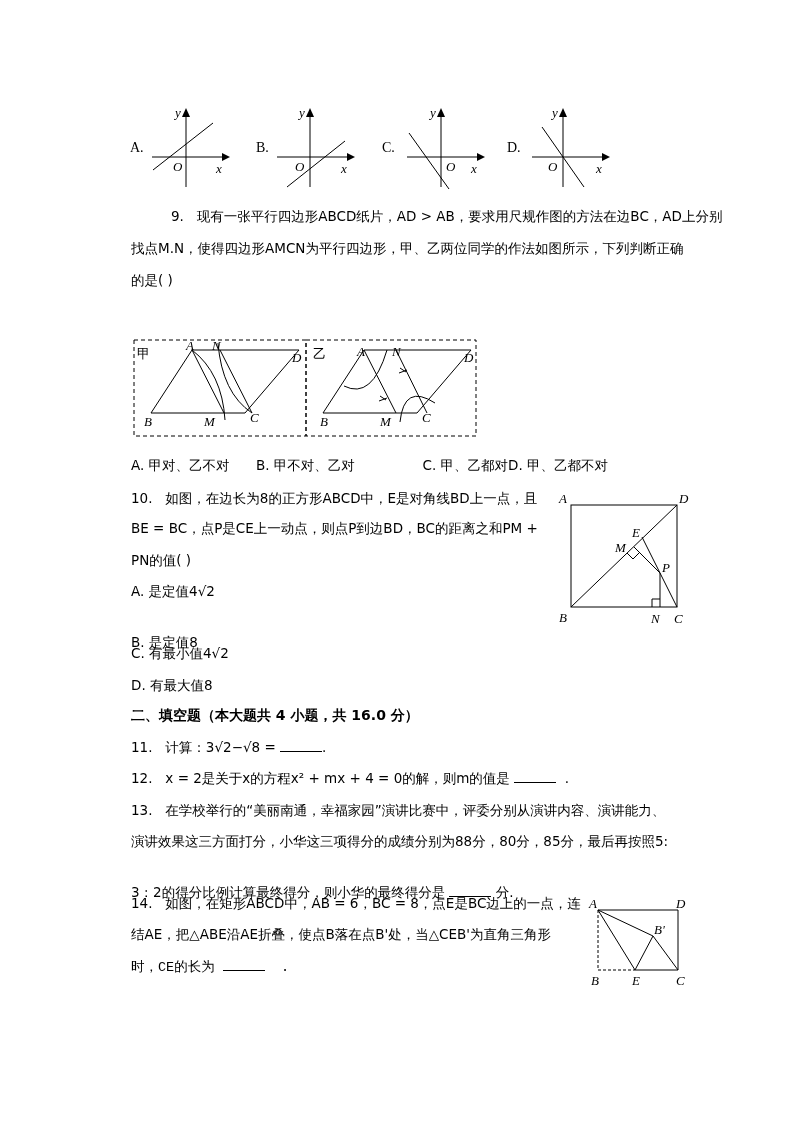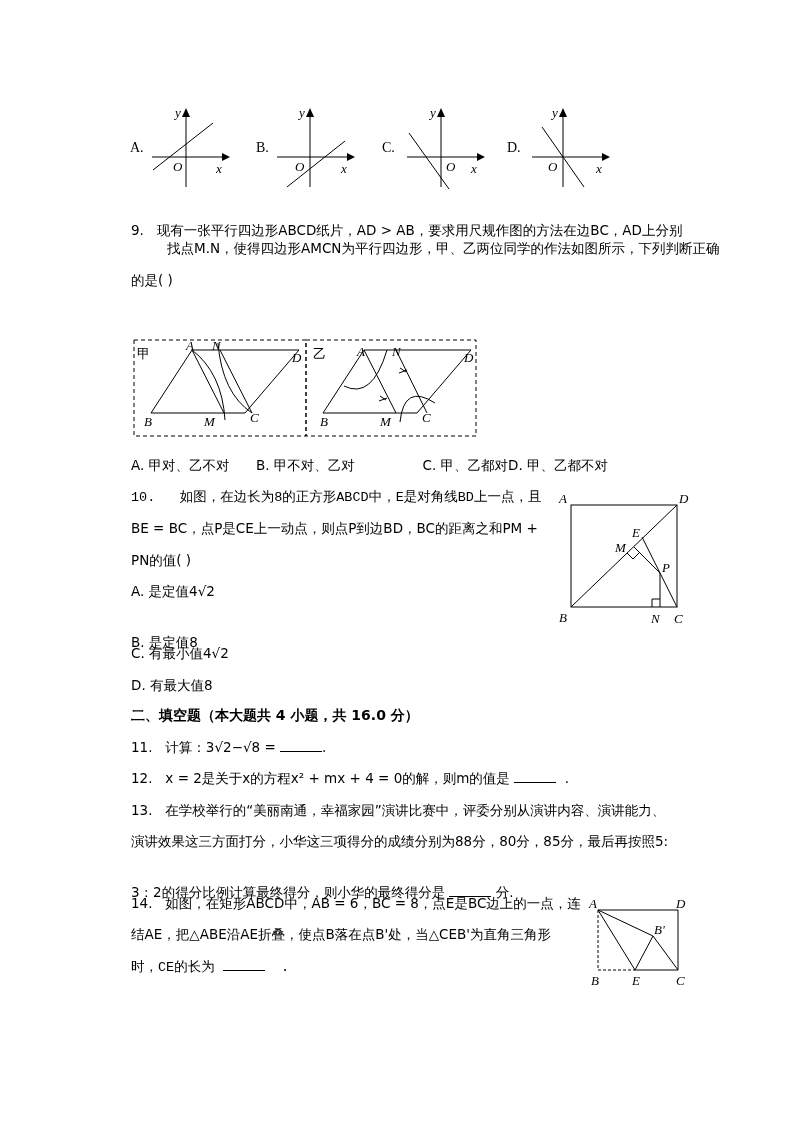--- a/index.html
+++ b/index.html
@@ -59,25 +59,25 @@
       <polygon points="72,58 80,62 72,66" fill="#000"></polygon>
     <line x1="33" y1="92" x2="33" y2="20" stroke="#000"></line>
       <polygon points="29,22 33,13 37,22" fill="#000"></polygon>
     <line x1="12" y1="32" x2="54" y2="92" stroke="#000"></line>
     <text x="22" y="22" font-style="italic" font-size="13">y</text>
     <text x="18" y="76" font-style="italic" font-size="13">O</text>
     <text x="66" y="78" font-style="italic" font-size="13">x</text>
   </svg>
 </div>
 
-<div class="line" style="top:220px;">
+<div class="line" style="top:206px;margin-left:40px;">
   <span>9.</span>&nbsp;&nbsp;
   <span>现有一张平行四边形ABCD纸片，AD &gt; AB，要求用尺规作图的方法在边BC，AD上分别</span>
 </div>
-<div class="line" style="top:238px;margin-left:36px;">
+<div class="line" style="top:238px;">
   <span>找点M.N，使得四边形AMCN为平行四边形，甲、乙两位同学的作法如图所示，下列判断正确</span>
 </div>
 <div class="line" style="top:270px;">
   <span>的是(    )</span>
 </div>
 
 <svg class="abs" style="left:132px;top:338px;" width="346" height="100">
   <rect x="2" y="2" width="172" height="96" fill="none" stroke="#000" stroke-dasharray="4,3"></rect>
   <rect x="174" y="2" width="170" height="96" fill="none" stroke="#000" stroke-dasharray="4,3"></rect>
 
@@ -107,21 +107,21 @@
   <text x="332" y="24" font-style="italic" font-size="13">D</text>
   <text x="188" y="88" font-style="italic" font-size="13">B</text>
   <text x="248" y="88" font-style="italic" font-size="13">M</text>
   <text x="290" y="84" font-style="italic" font-size="13">C</text>
 </svg>
 
 <div class="line" style="top:455px;">
   <span style="display:inline-block;width:125px;">A. 甲对、乙不对</span><span style="display:inline-block;width:125px;">B. 甲不对、乙对</span><span style="display:inline-block;width:127px;text-align:right;">C. 甲、乙都对</span><span>D. 甲、乙都不对</span>
 </div>
 
-<div class="line" style="top:488px;font-family:Liberation Mono, monospace;">
+<div class="line" style="top:488px;">
   <span>10.</span>&nbsp;&nbsp;
   <span>如图，在边长为8的正方形ABCD中，E是对角线BD上一点，且</span>
 </div>
 <div class="line" style="top:518px;">
   <span>BE = BC，点P是CE上一动点，则点P到边BD，BC的距离之和PM +</span>
 </div>
 <div class="line" style="top:550px;">
   <span>PN的值(    )</span>
 </div>
 <div class="line" style="top:581px;">A. 是定值4√2</div>

